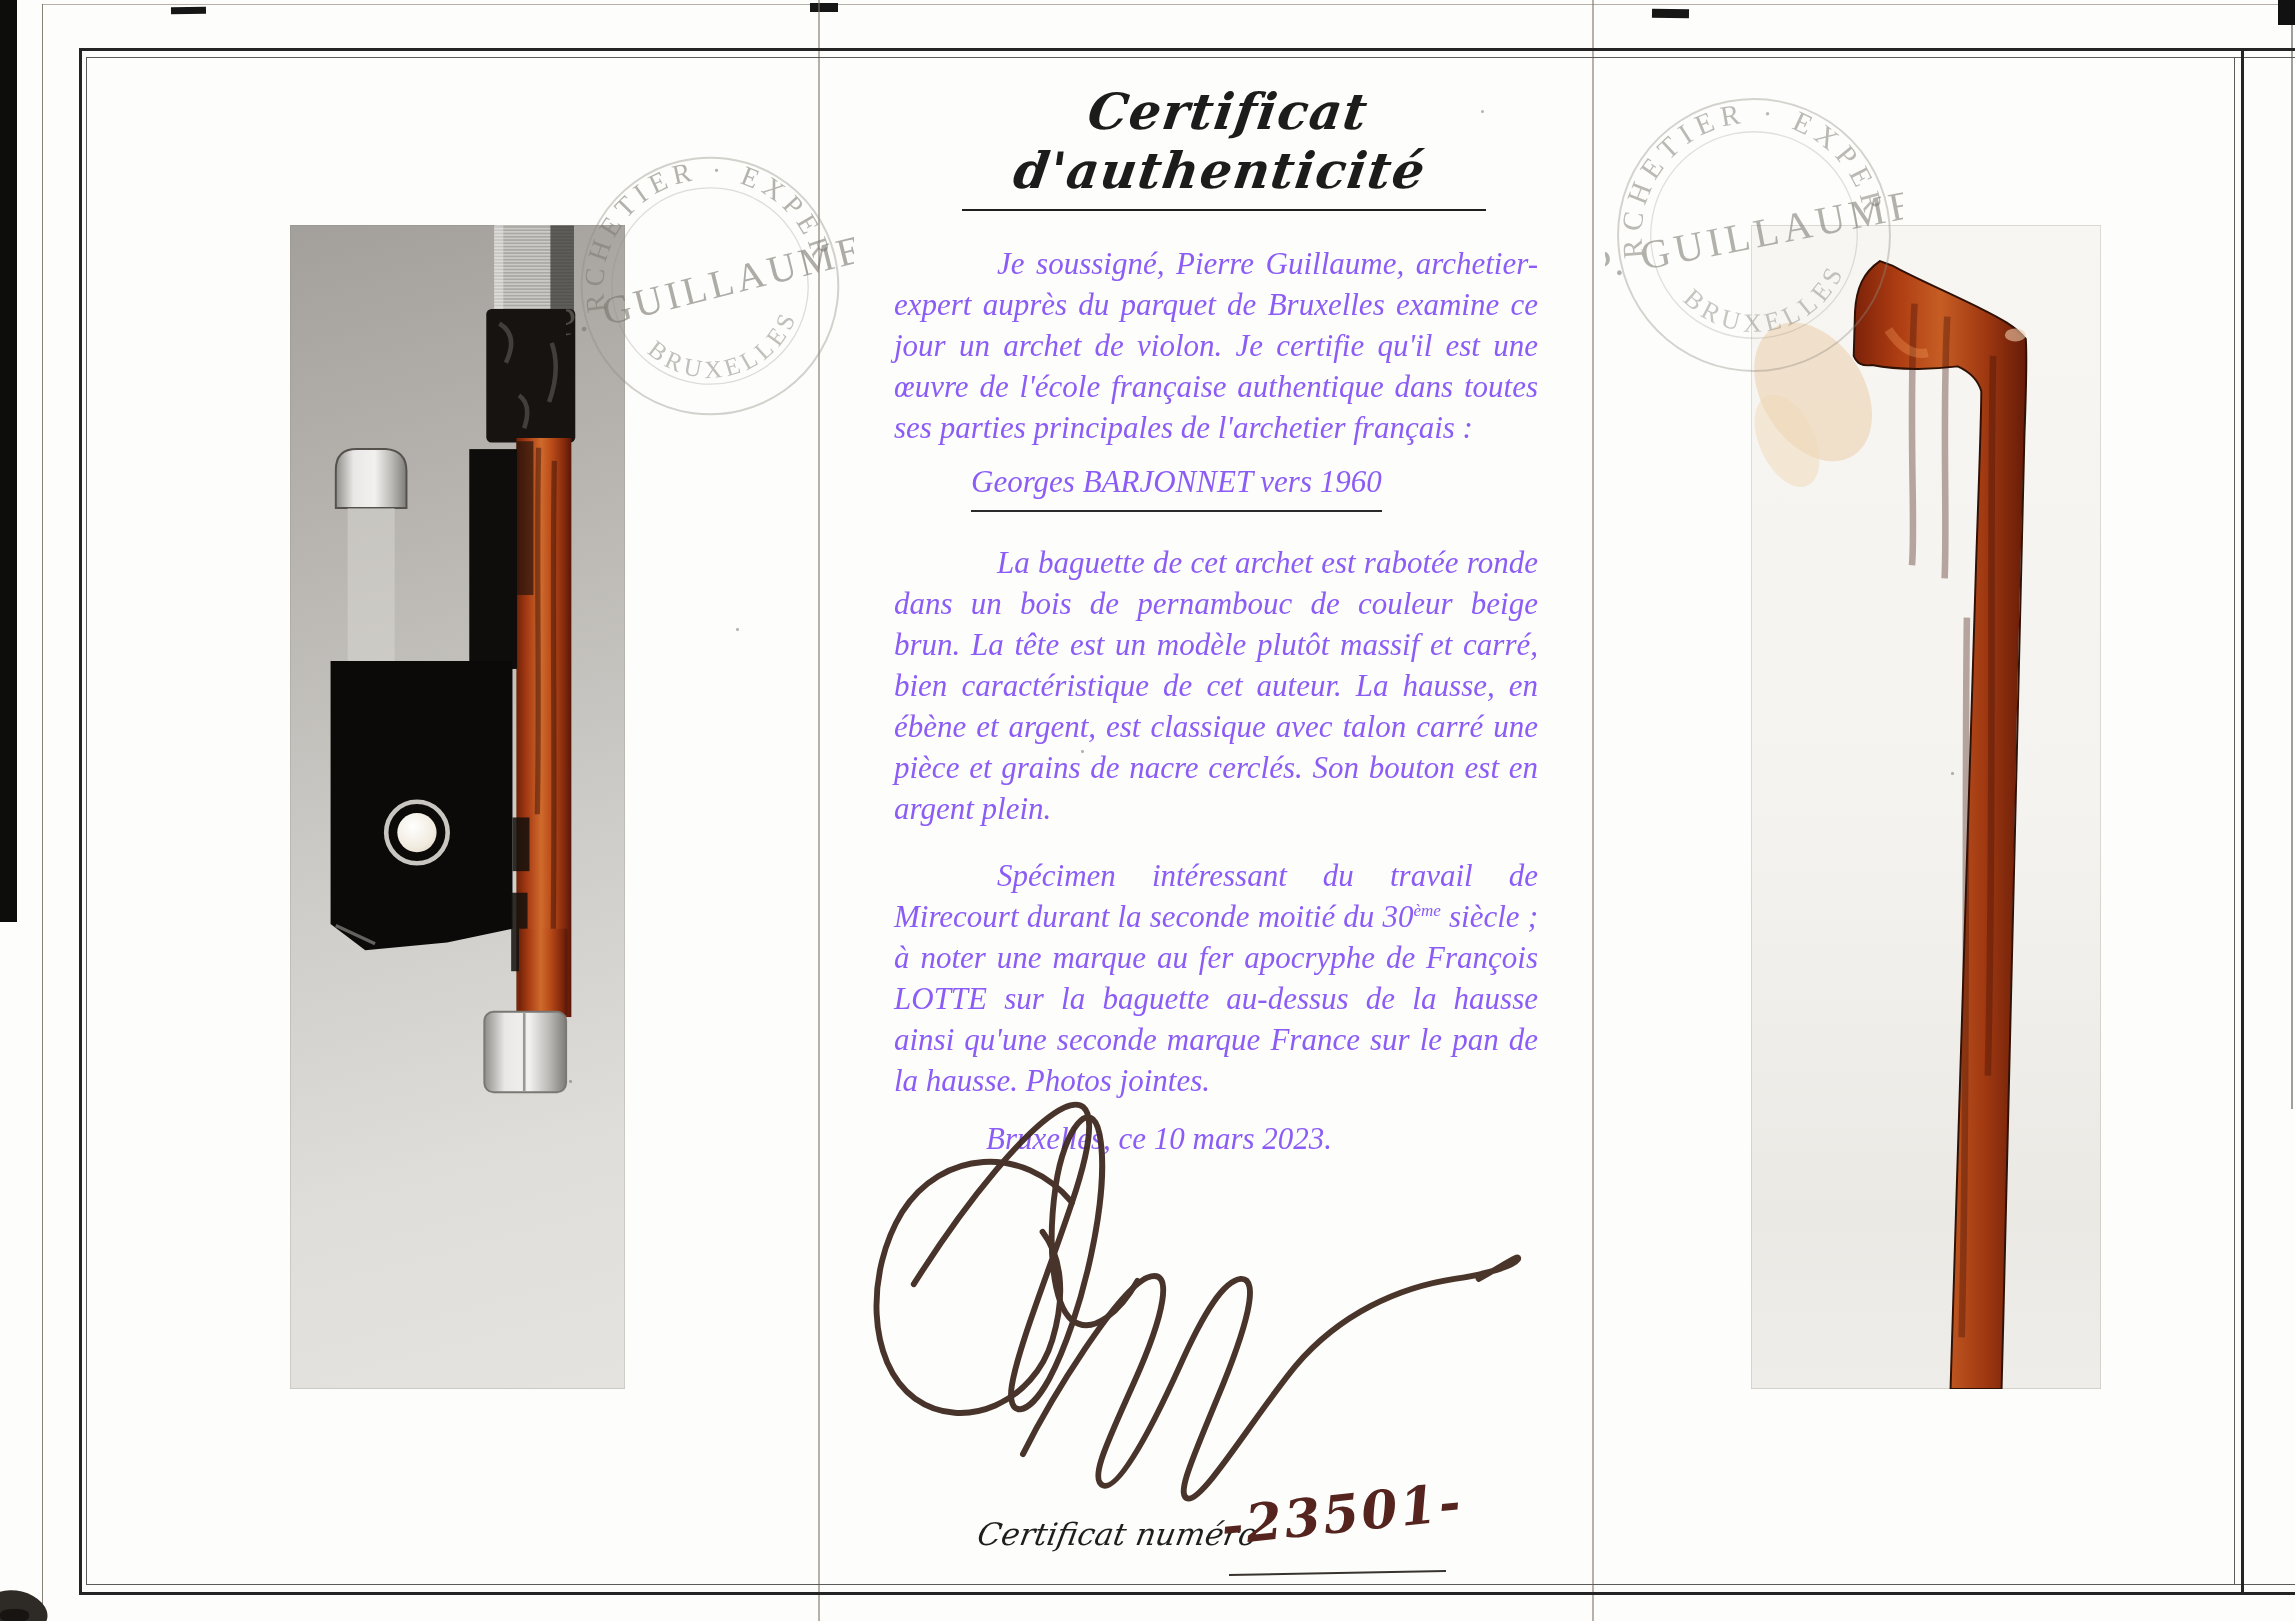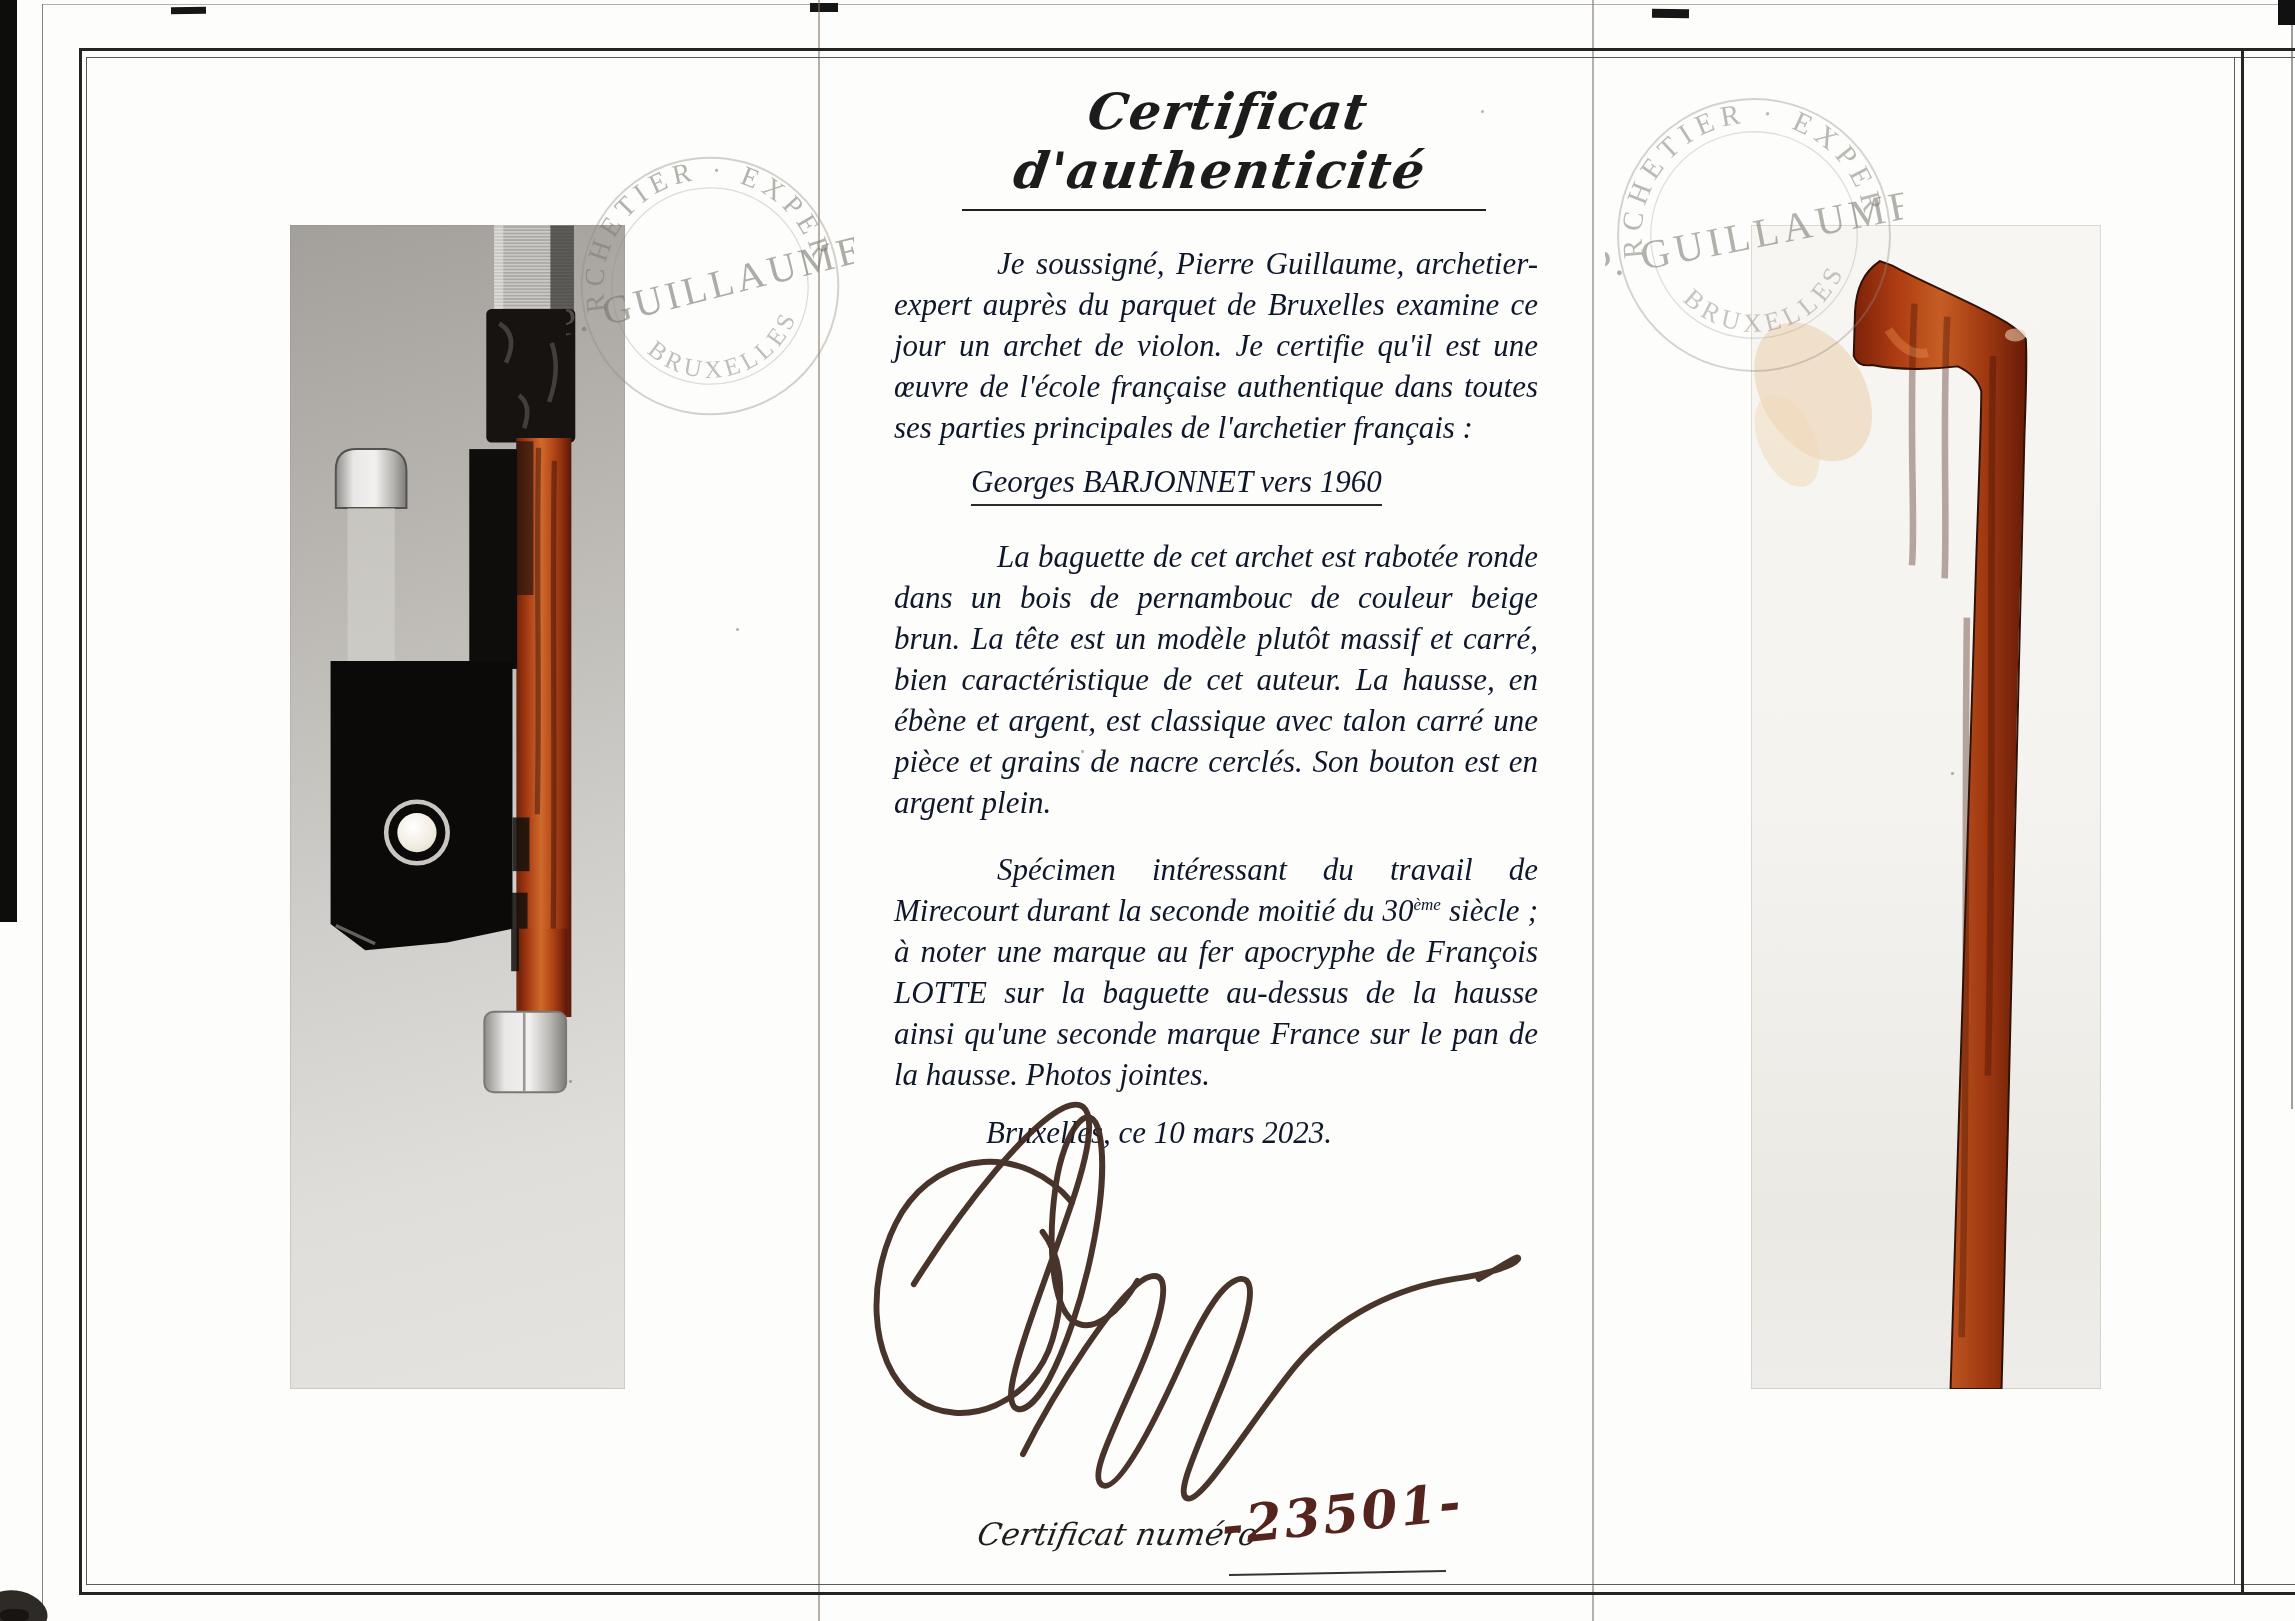--- a/index.html
+++ b/index.html
@@ -50,24 +50,24 @@
 
   
   .title{left:962px;top:82px;width:524px;text-align:center;
      font-family:"DejaVu Serif", serif;font-style:italic;font-weight:bold;
      font-size:50px;color:#1c1c1c;letter-spacing:1.3px;
      border-bottom:2.6px solid #1f1f1f;padding-bottom:9.2px;}
   .title span{display:inline-block;transform:skewX(-8deg);}
 
   
   .body-text{left:894px;top:243px;width:644px;font-style:italic;
-     font-size:31px;line-height:41px;color:#0f172a;text-align:justify;}
+     font-size:31px;line-height:41px;color:#8b5cf6;text-align:justify;}
   .body-text p{margin:0;text-indent:103px;}
   .attribution{margin:13px 0 0 77px;text-indent:0;}
-  .attribution span{display:inline-block;border-bottom:2px solid #2b2b2b;padding-bottom:2px;}
+  .attribution span{display:inline-block;border-bottom:2px solid #2b2b2b;padding-bottom:8px;}
   .p2{margin-top:30px !important;font-style:italic;}
   .p3{margin-top:26px !important;}
   .body-text sup{font-size:.55em;vertical-align:super;line-height:0;}
   .dateline{margin:17px 0 0 92px;}
 
   
   .signature{left:856px;top:1088px;}
 
   
   .cn-label{left:978px;top:1516px;font-style:italic;font-size:31px;color:#1e1e1e;

